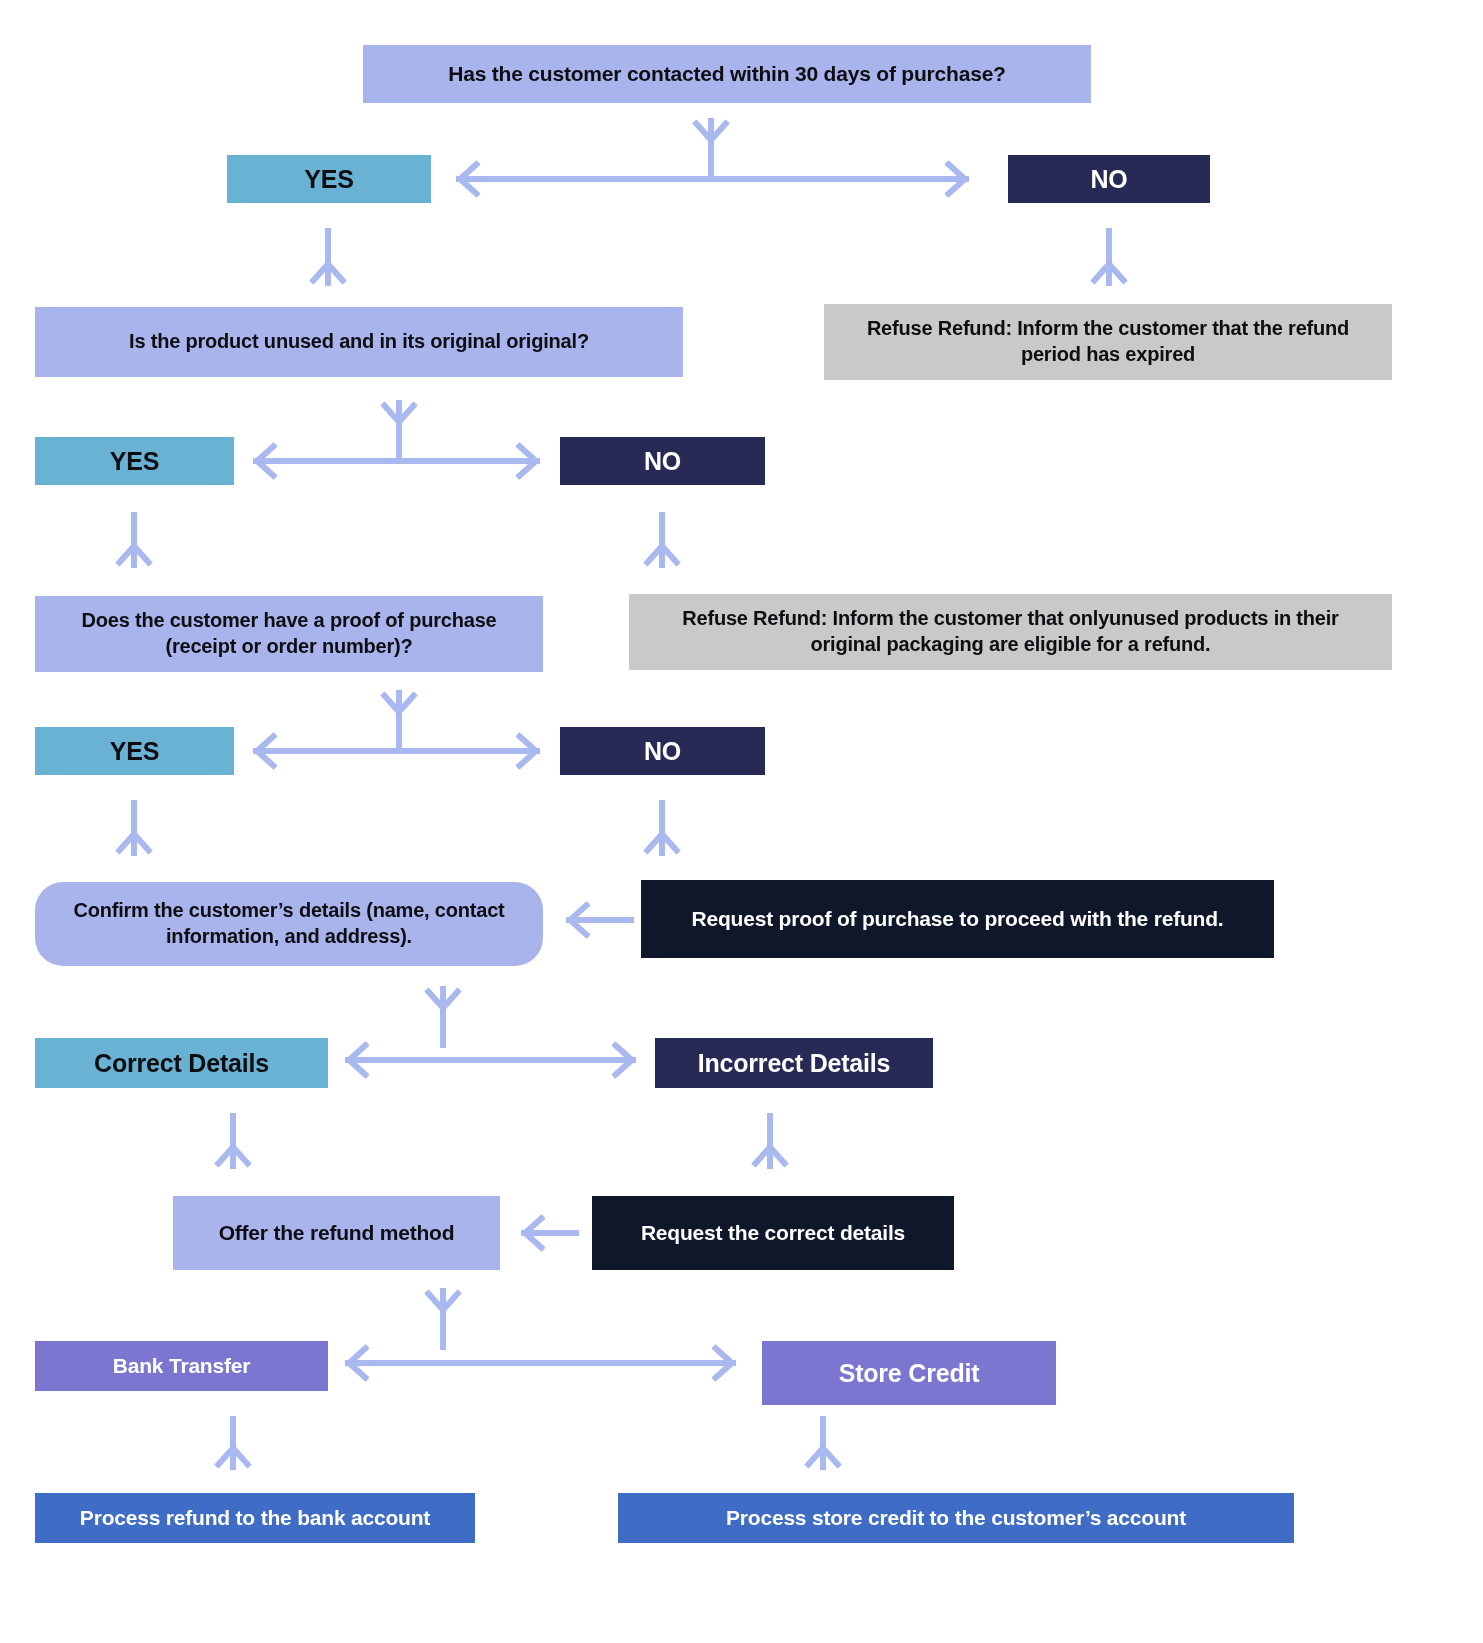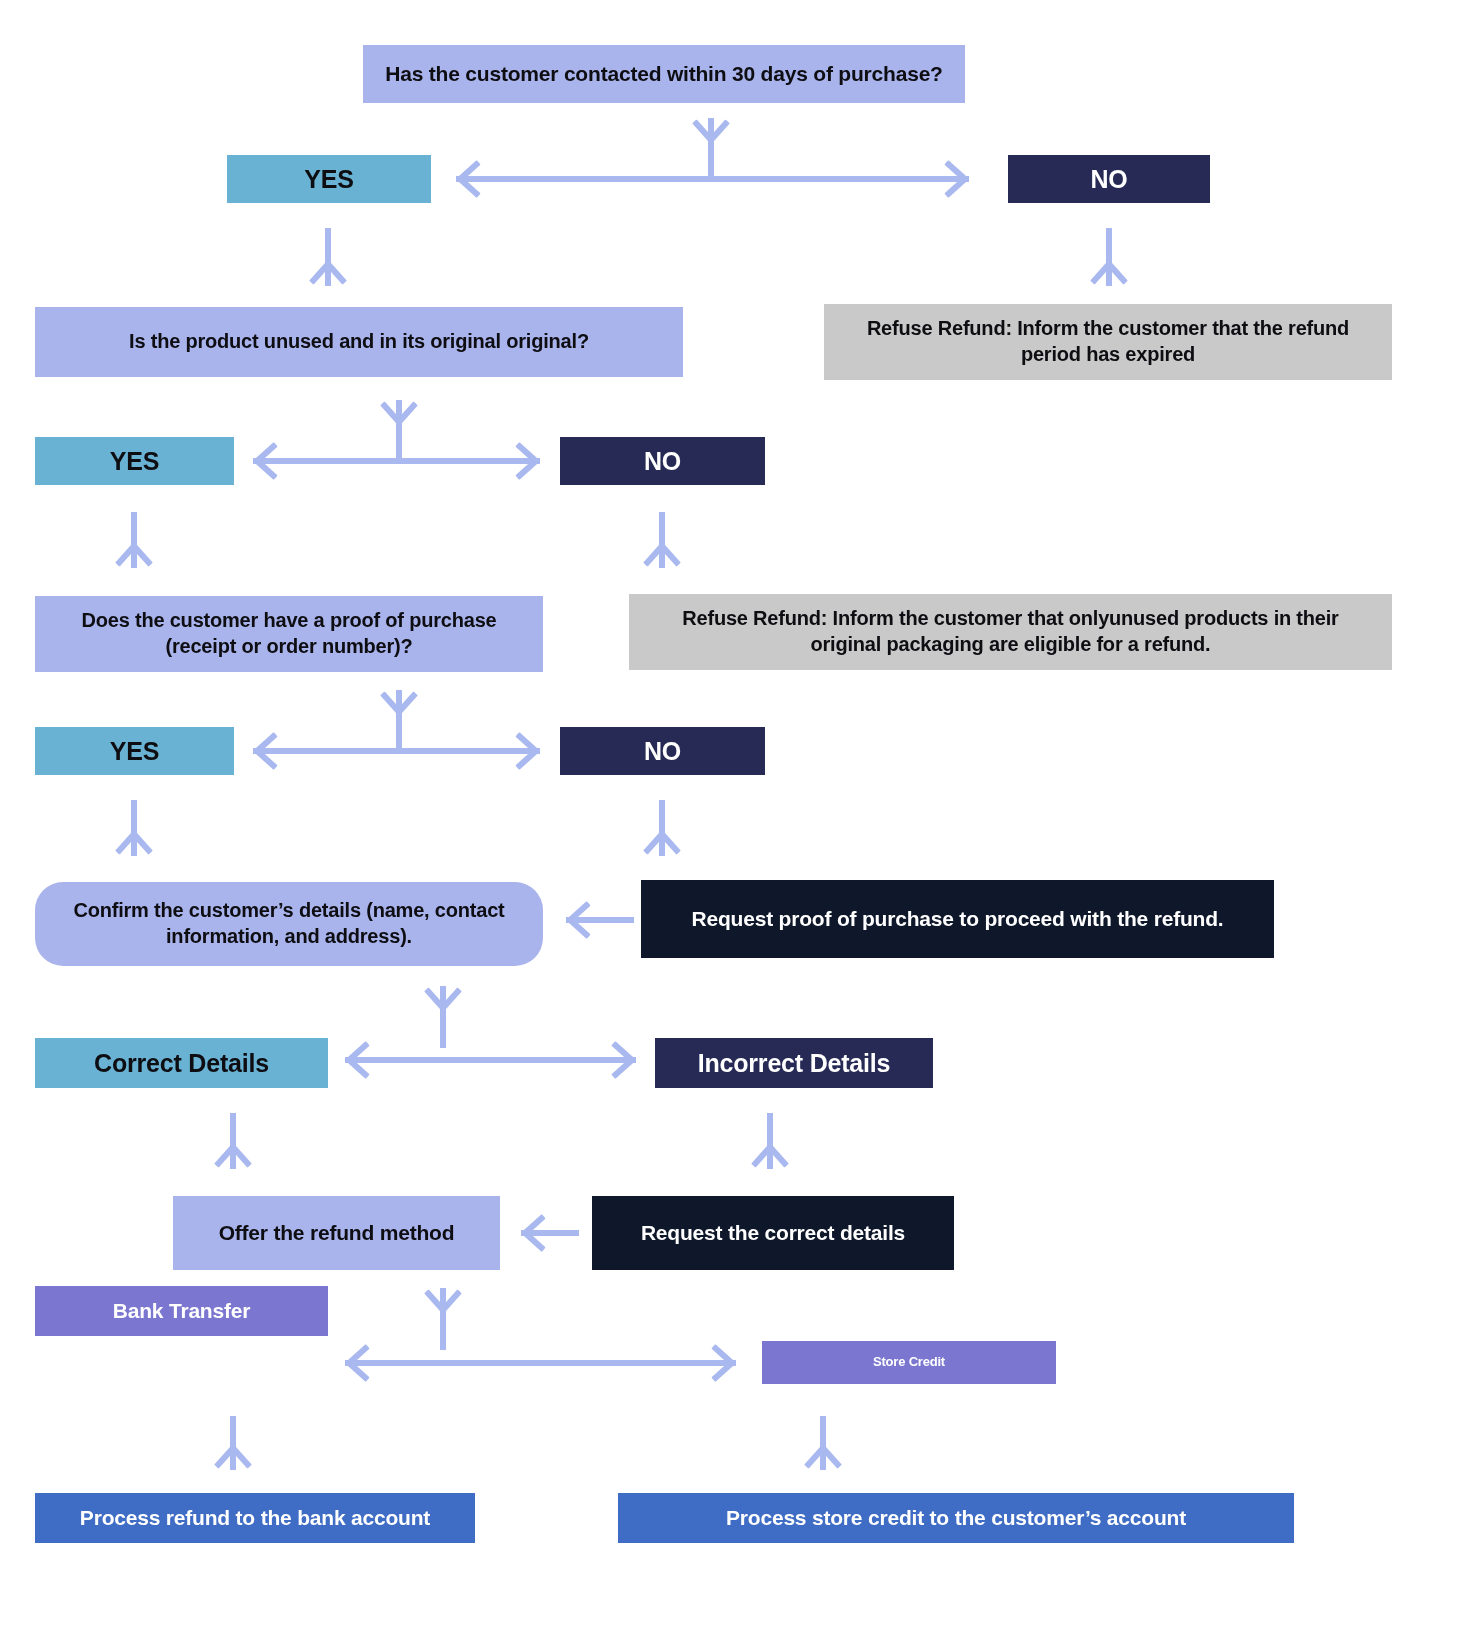--- a/index.html
+++ b/index.html
@@ -75,21 +75,21 @@
   .ahead.left span:nth-child(2){ width:26px; height:6px; transform: rotate(42deg);  left:-13px; top: 5px;}
   
   .ahead.right span:nth-child(1){ width:26px; height:6px; transform: rotate(42deg);  left:-13px; top:-11px;}
   .ahead.right span:nth-child(2){ width:26px; height:6px; transform: rotate(-42deg); left:-13px; top: 5px;}
 </style>
 </head>
 <body>
 
 <div id="canvas">
 
-  <div class="node c-periwinkle" style="left:363px; top:45px; width:602px; height:58px; font-size:21px;">Has the customer contacted within 30 days of purchase?</div>
+  <div class="node c-periwinkle" style="left:363px; top:45px; width:728px; height:58px; font-size:21px;">Has the customer contacted within 30 days of purchase?</div>
 
   <div class="vline" style="left:708px; top:118px; width:6px; height:62px;"></div>
   <div class="ahead up" style="left:711px; top:131px;">
       <span></span>
       <span></span>
     </div>
 
   <div class="hline" style="left:456px; top:176px; width:513px; height:6px;"></div>
   <div class="ahead left" style="left:469px; top:179px;">
       <span></span>
@@ -249,23 +249,23 @@
   <div class="hline" style="left:345px; top:1360px; width:391px; height:6px;"></div>
   <div class="ahead left" style="left:358px; top:1363px;">
       <span></span>
       <span></span>
     </div>
   <div class="ahead right" style="left:723px; top:1363px;">
       <span></span>
       <span></span>
     </div>
 
-  <div class="node c-purple" style="left:35px; top:1286px; width:293px; height:50px; font-size:21px;">Bank Transfer</div>
-
-  <div class="node c-purple" style="left:762px; top:1341px; width:294px; height:43px; font-size:13px;">Store Credit</div>
+  <div class="node c-purple" style="left:35px; top:1341px; width:293px; height:50px; font-size:21px;">Bank Transfer</div>
+
+  <div class="node c-purple" style="left:762px; top:1341px; width:294px; height:64px; font-size:25px;">Store Credit</div>
 
   <div class="vline" style="left:230px; top:1416px; width:6px; height:54px;"></div>
   <div class="ahead down" style="left:233px; top:1457px;">
       <span></span>
       <span></span>
     </div>
 
   <div class="vline" style="left:820px; top:1416px; width:6px; height:54px;"></div>
   <div class="ahead down" style="left:823px; top:1457px;">
       <span></span>

